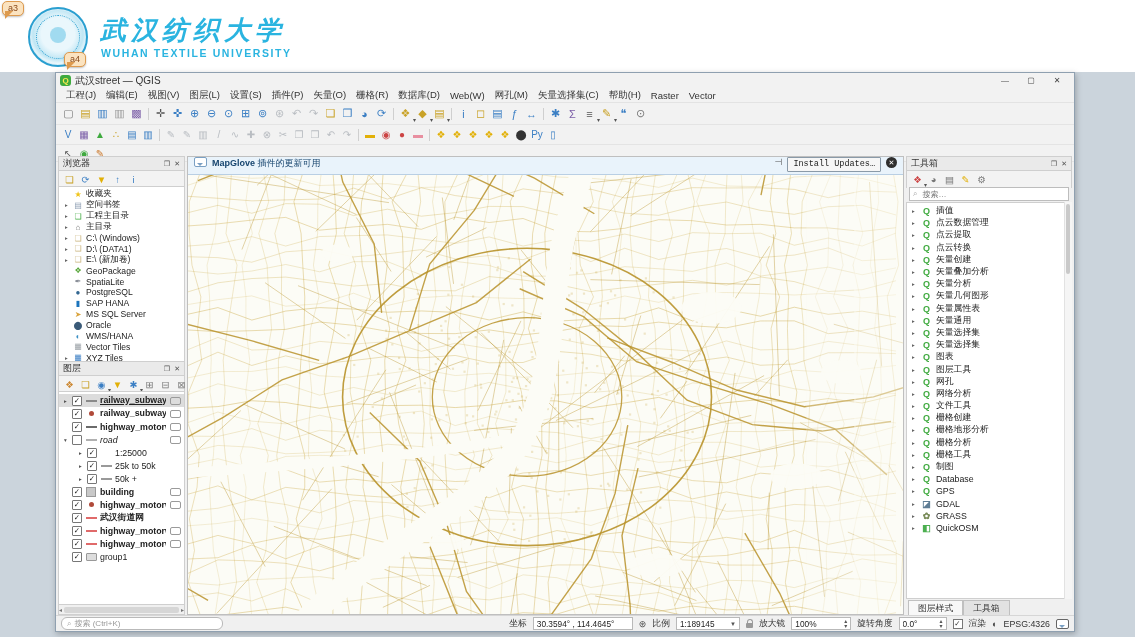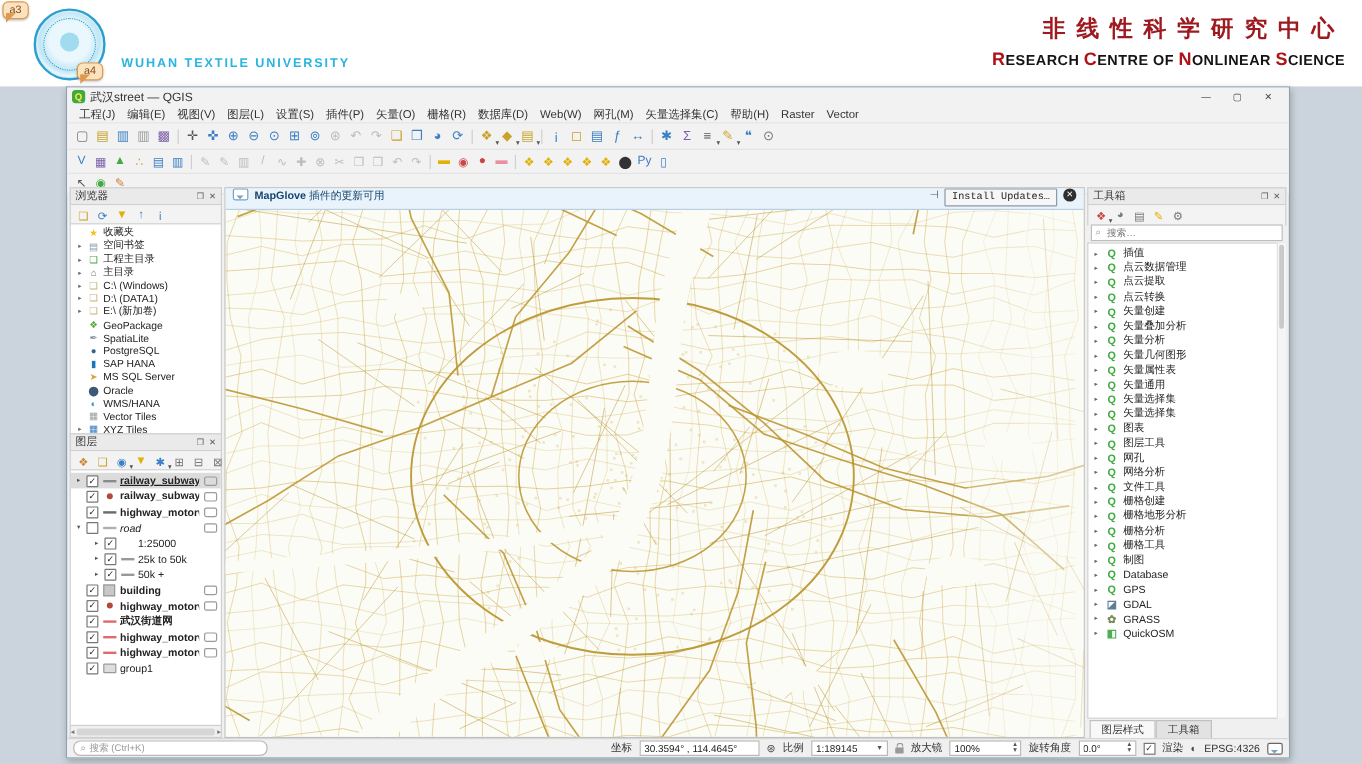--- a/index.html
+++ b/index.html
@@ -109,25 +109,22 @@
 </style>
 </head>
 <body>
 
 <div class="stage">
 
   <div class="banner">
     <div class="callout c-a3"><span>a3</span></div>
     <div class="logo"></div>
     <div class="callout c-a4"><span>a4</span></div>
+    <div class="uni-cn">武汉纺织大学</div>
     <div class="uni-en">WUHAN TEXTILE UNIVERSITY</div>
-    <div class="centre">
-      <div class="centre-cn">非线性科学研究中心</div>
-      <div class="centre-en"><span class="red">R</span><span>ESEARCH </span><span class="red">C</span><span>ENTRE OF </span><span class="red">N</span><span>ONLINEAR </span><span class="red">S</span><span>CIENCE</span></div>
-    </div>
   </div>
 
   <div class="qwin">
     <div class="titlebar">
       <span class="qlogo">Q</span>
       <span>武汉street — QGIS</span>
       <span class="win-controls">
         <span class="wbtn">—</span>
         <span class="wbtn">▢</span>
         <span class="wbtn">✕</span>

